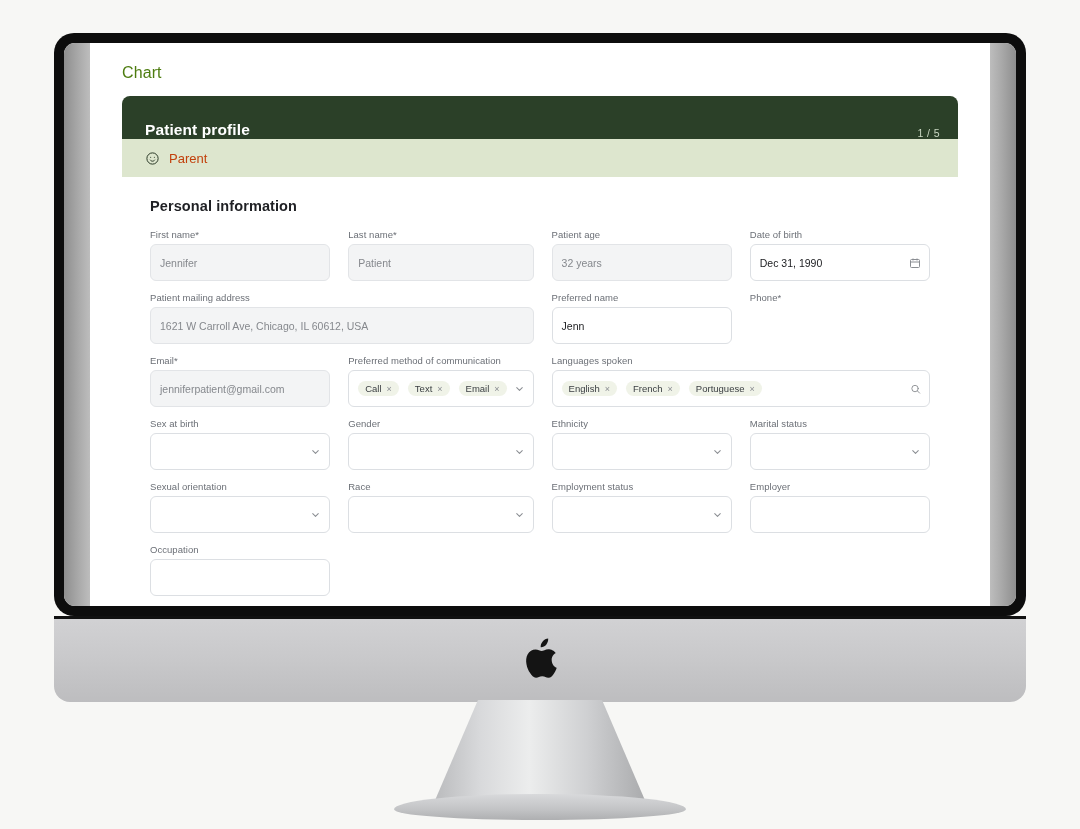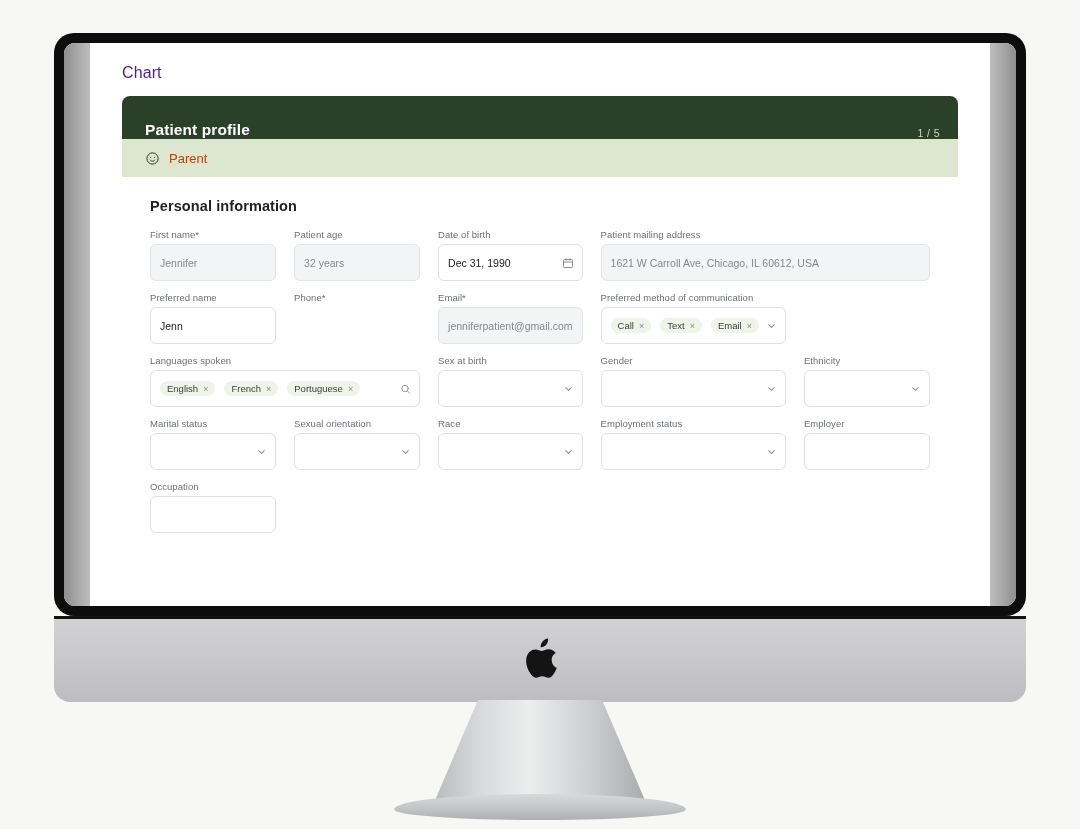--- a/index.html
+++ b/index.html
@@ -54,21 +54,21 @@
     background: linear-gradient(180deg,#d8d9db 0%, #c2c3c5 60%, #aeafb1 100%);
     border-radius: 50%/60% 60% 42% 42%;
   }
 
   
   .app {
     position: absolute; left: 26px; right: 26px; top: 0; bottom: 0;
     background: #fff; overflow: hidden;
   }
   .page-title {
-    font-size: 16px; color: #4c1d95; font-weight: 400;
+    font-size: 16px; color: #4d7c0f; font-weight: 400;
     padding: 21px 0 0 32px; letter-spacing: .1px;
   }
   .card { margin: 14px 32px 0 32px; }
   .card-header {
     background: #2b4028; color: #fff;
     border-radius: 8px 8px 0 0;
     height: 43px; display: flex; align-items: flex-end;
     padding: 0 18px 0 23px; justify-content: space-between;
   }
   .card-header h2 { font-size: 15.5px; font-weight: 700; letter-spacing: .1px; }
@@ -80,21 +80,21 @@
     padding: 0 23px; color: #c2410c;
   }
   .subject-bar .label { font-size: 13px; font-weight: 500; }
 
   .form-body { padding: 21px 28px 0 28px; }
   .section-title {
     font-size: 14.5px; font-weight: 700; color: #1f2024;
     margin-bottom: 15px; letter-spacing: .1px;
   }
 
-  .grid { display: grid; grid-template-columns: 1fr 1fr 1fr 1fr 1fr; column-gap: 18px; row-gap: 0; }
+  .grid { display: grid; grid-template-columns: 1fr 1fr 1fr 1fr; column-gap: 18px; row-gap: 0; }
   .field { margin-bottom: 11px; }
   .field.span2 { grid-column: span 2; }
   .field label {
     display: block; font-size: 9.5px; color: #6b6f76;
     margin-bottom: 4px; letter-spacing: .05px;
   }
   .ctl {
     position: relative; height: 37px;
     border: 1px solid #dcdfe3; border-radius: 6px;
     background: #fff; display: flex; align-items: center;
@@ -155,20 +155,26 @@
 
             <div class="grid">
 
               <div class="field">
                 <label>First name*</label>
                 <div class="ctl readonly">
                   <span class="val">Jennifer</span>
                 </div>
               </div>
               <div class="field">
+                <label>Last name*</label>
+                <div class="ctl readonly">
+                  <span class="val">Patient</span>
+                </div>
+              </div>
+              <div class="field">
                 <label>Patient age</label>
                 <div class="ctl readonly">
                   <span class="val">32 years</span>
                 </div>
               </div>
 
               <div class="field">
                 <label>Date of birth</label>
                 <div class="ctl">
                   <span class="val filled">Dec 31, 1990</span>

